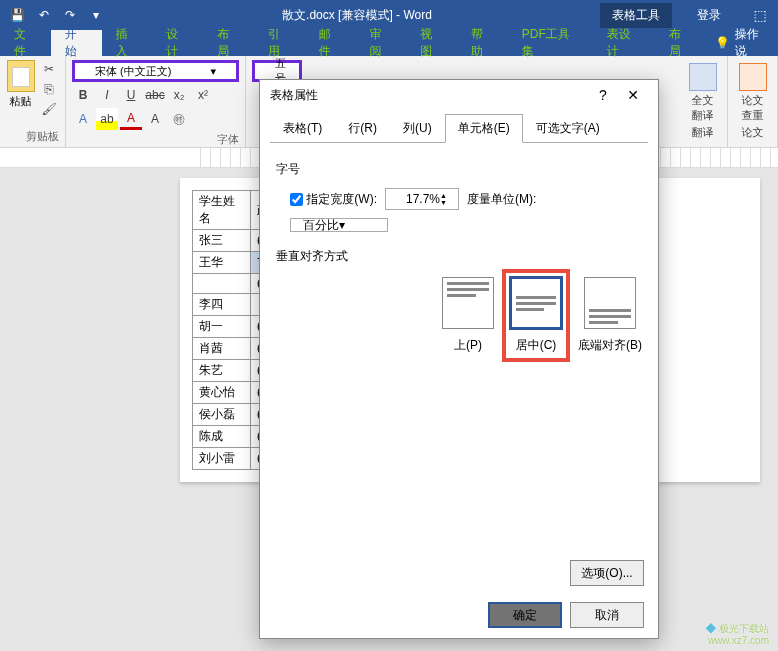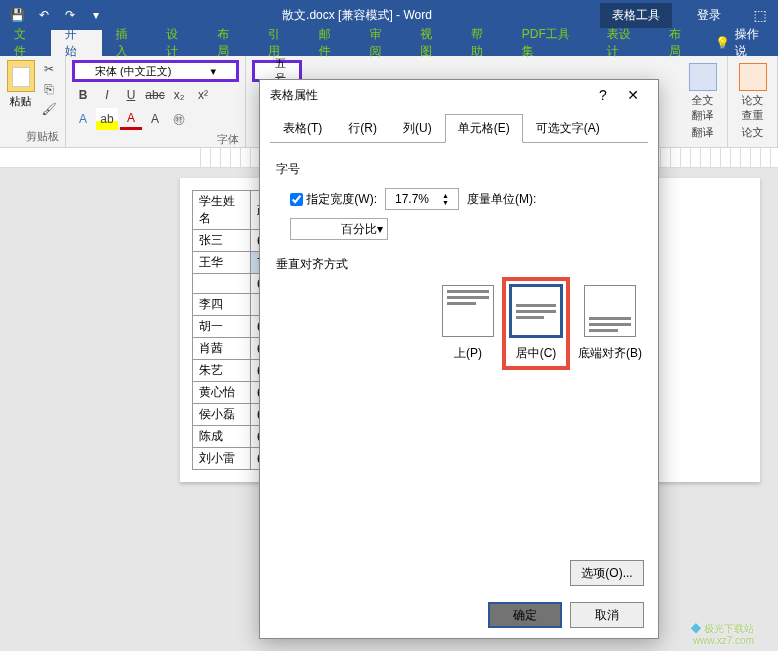--- a/index.html
+++ b/index.html
@@ -61,40 +61,40 @@
 .dlg-title .spacer { flex: 1; }
 .dlg-title button { width: 30px; height: 24px; background: transparent; border: none; font-size: 14px; }
 .dlg-tabs { display: flex; font-size: 12px; padding: 4px 10px 0; }
 .dlg-tab { padding: 5px 12px; border: 1px solid transparent; cursor: pointer; }
 .dlg-tab.active { border: 1px solid #aaa; border-bottom: 1px solid #fff; background: #fff; position: relative; z-index: 2; }
 .dlg-tab-border { height: 1px; background: #aaa; margin: -1px 10px 0; }
 .dlg-body { flex: 1; padding: 14px 16px; font-size: 12px; }
 .dlg-section-title { margin: 4px 0 10px; }
 .indent { margin-left: 14px; display: flex; align-items: center; gap: 8px; flex-wrap: wrap; }
 .indent input[type=checkbox] { vertical-align: middle; }
-.spin { width: 74px; height: 22px; border: 1px solid #aaa; display: flex; align-items: center; padding: 0 9px; justify-content: space-between; }
+.spin { width: 74px; height: 22px; border: 1px solid #aaa; display: flex; align-items: center; padding: 0 20px; justify-content: space-between; }
 .spin .spinbtns { display: flex; flex-direction: column; font-size: 7px; line-height: 7px; }
-.dropdown { width: 98px; height: 22px; border: 1px solid #aaa; display: flex; align-items: center; padding: 0 4px; justify-content: flex-end; }
+.dropdown { width: 98px; height: 14px; border: 1px solid #aaa; display: flex; align-items: center; padding: 0 12px; justify-content: flex-start; }
 .valign-section { margin-top: 16px; }
 .valign-boxes { display: flex; gap: 16px; margin: 12px 0 6px 14px; justify-content: flex-end; }
 .valign-item { display: flex; flex-direction: column; align-items: center; gap: 8px; font-size: 12px; }
 .valign-box { width: 52px; height: 52px; border: 1px solid #888; background: #fff; display: flex; flex-direction: column; padding: 4px; gap: 3px; }
 .valign-box.top { justify-content: flex-start; }
 .valign-box.center { justify-content: center; }
 .valign-box.bottom { justify-content: flex-end; }
 .valign-box .line { height: 3px; background: #888; }
 .valign-box .line.short { width: 70%; }
 .highlight-red { border: 4px solid #e74c3c; padding: 4px; margin: -8px; }
 .valign-item.selected .valign-box { border: 2px solid #2b579a; box-shadow: 0 0 0 1px #2b579a; }
 .dlg-footer { padding: 10px 14px; display: flex; justify-content: flex-end; gap: 8px; border-top: 0; }
 .dlg-options-row { display:flex; justify-content:flex-end; padding:0 14px 6px; }
 .dlg-btn { height: 26px; min-width: 74px; border: 1px solid #888; background: #eee; font-size: 12px; }
 .dlg-btn.primary { border: 2px solid #2b579a; background: #737373; }
 
-.watermark { position: absolute; right: 24px; bottom: 4px; font-size: 10px; color: #a8cf73; text-shadow: 0 0 2px #fff; z-index: 200; text-align: right; line-height: 12px; }
+.watermark { position: absolute; right: 9px; bottom: 4px; font-size: 10px; color: #a8cf73; text-shadow: 0 0 2px #fff; z-index: 200; text-align: right; line-height: 12px; }
 .wm-logo { color: #5bc0de; font-size: 14px; }
 </style>
 </head>
 <body>
 
 <div class="titlebar">
   <div class="qat">
     <button>💾</button>
     <button>↶</button>
     <button>↷</button>

